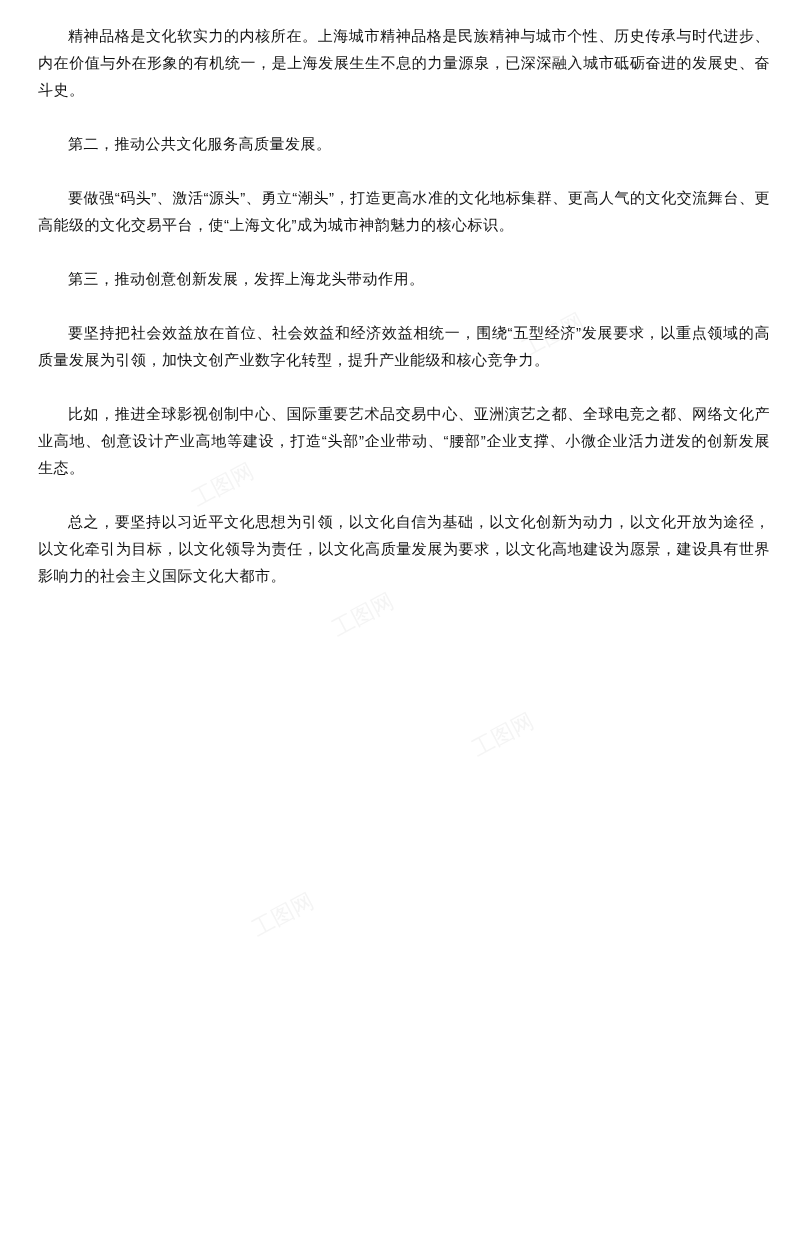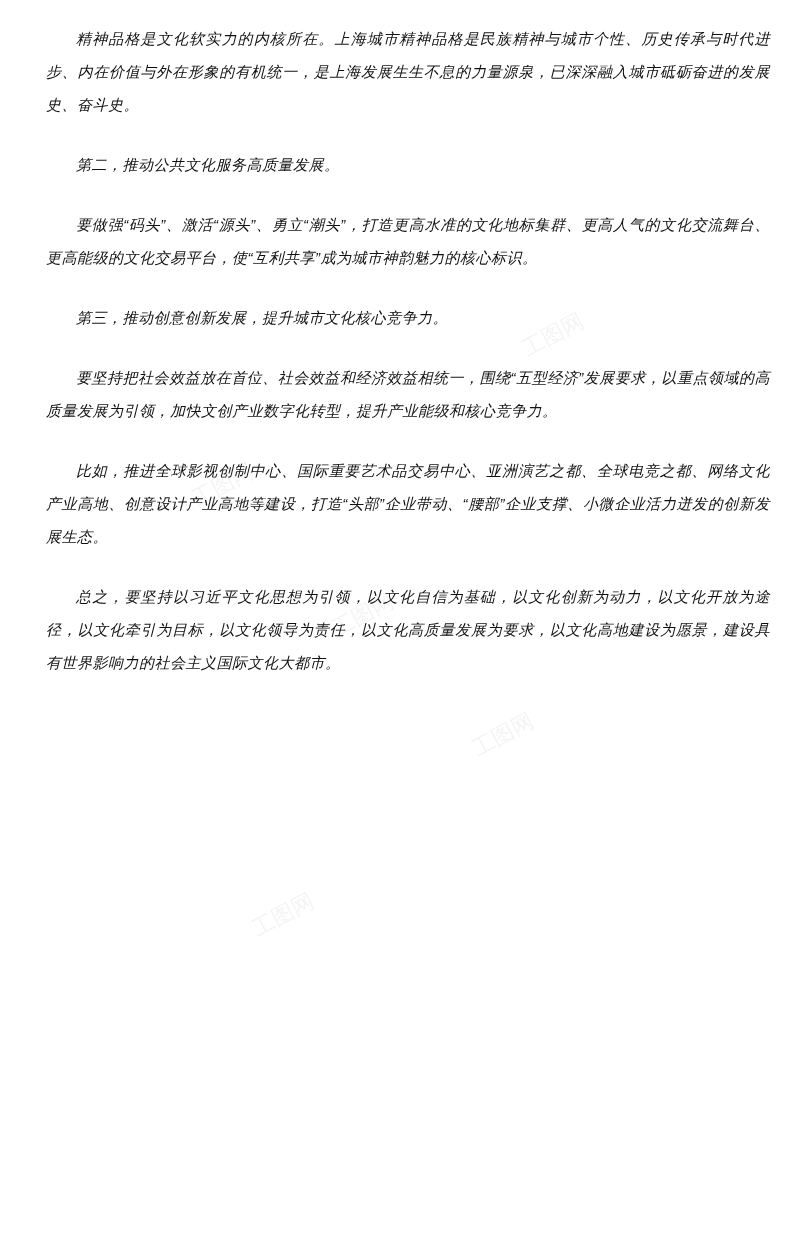--- a/index.html
+++ b/index.html
@@ -18,26 +18,25 @@
   .page {
     position: relative;
     box-sizing: border-box;
     width: 800px;
     min-height: 1237px;
     padding: 22px 30px 40px 30px;
     z-index: 1;
   }
   .doc-paragraph {
     font-size: 15px;
-    line-height: 33px;
+    line-height: 27px;
     text-align: justify;
     text-indent: 2em;
-    margin: 0 0 27px 16px;
+    margin: 0 0 27px 8px;
     letter-spacing: 0.5px;
-    font-style: italic;
   }
   .watermark-layer {
     position: absolute;
     inset: 0;
     z-index: 0;
     pointer-events: none;
   }
   .watermark {
     position: absolute;
     font-size: 22px;
@@ -60,18 +59,18 @@
   <span class="watermark wm-1">工图网</span>
   <span class="watermark wm-2">工图网</span>
   <span class="watermark wm-3">工图网</span>
   <span class="watermark wm-4">工图网</span>
   <span class="watermark wm-5">工图网</span>
 </div>
 
 <div class="page">
   <p class="doc-paragraph">精神品格是文化软实力的内核所在。上海城市精神品格是民族精神与城市个性、历史传承与时代进步、内在价值与外在形象的有机统一，是上海发展生生不息的力量源泉，已深深融入城市砥砺奋进的发展史、奋斗史。</p>
   <p class="doc-paragraph">第二，推动公共文化服务高质量发展。</p>
-  <p class="doc-paragraph">要做强“码头”、激活“源头”、勇立“潮头”，打造更高水准的文化地标集群、更高人气的文化交流舞台、更高能级的文化交易平台，使“互利共享”成为城市神韵魅力的核心标识。</p>
-  <p class="doc-paragraph">第三，推动创意创新发展，提升城市文化核心竞争力。</p>
+  <p class="doc-paragraph">要做强“码头”、激活“源头”、勇立“潮头”，打造更高水准的文化地标集群、更高人气的文化交流舞台、更高能级的文化交易平台，使“上海文化”成为城市神韵魅力的核心标识。</p>
+  <p class="doc-paragraph">第三，推动创意创新发展，发挥上海龙头带动作用。</p>
   <p class="doc-paragraph">要坚持把社会效益放在首位、社会效益和经济效益相统一，围绕“五型经济”发展要求，以重点领域的高质量发展为引领，加快文创产业数字化转型，提升产业能级和核心竞争力。</p>
   <p class="doc-paragraph">比如，推进全球影视创制中心、国际重要艺术品交易中心、亚洲演艺之都、全球电竞之都、网络文化产业高地、创意设计产业高地等建设，打造“头部”企业带动、“腰部”企业支撑、小微企业活力迸发的创新发展生态。</p>
   <p class="doc-paragraph">总之，要坚持以习近平文化思想为引领，以文化自信为基础，以文化创新为动力，以文化开放为途径，以文化牵引为目标，以文化领导为责任，以文化高质量发展为要求，以文化高地建设为愿景，建设具有世界影响力的社会主义国际文化大都市。</p>
 </div>
 
 </body></html>

